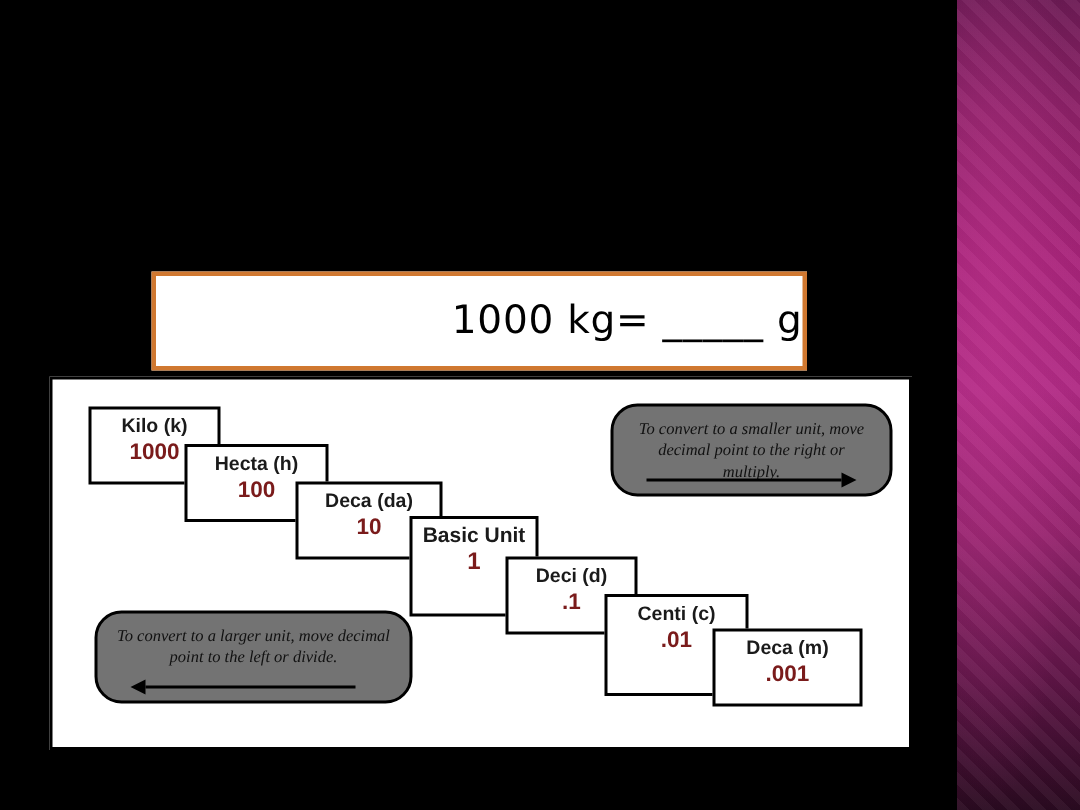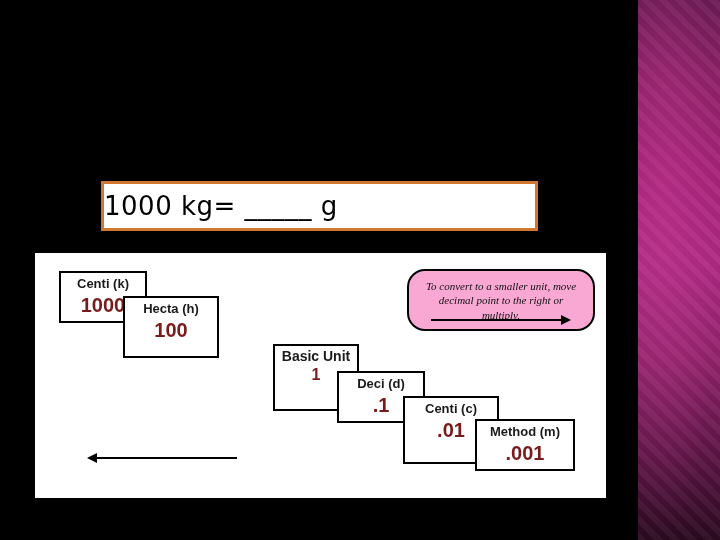--- a/index.html
+++ b/index.html
@@ -51,27 +51,27 @@
     letter-spacing: 2px;
     line-height: 1.1;
     white-space: nowrap;
   }
   
   .problem-box {
     position: absolute;
     left: 101px;
     top: 181px;
     width: 437px;
-    height: 50px;
+    height: 66px;
     background: #ffffff;
     border: 3px solid #d07830;
     box-sizing: border-box;
     display: flex;
     align-items: center;
-    justify-content: flex-start;
+    justify-content: flex-end;
   }
   .problem-text {
     color: #000000;
     font-family: "DejaVu Sans", sans-serif;
     font-size: 26px;
     letter-spacing: 0.5px;
     white-space: pre;
   }
   
   .diagram {
@@ -96,46 +96,46 @@
   .step .unit {
     display: block;
     font-size: 13px;
     font-weight: bold;
     color: #1a1a1a;
     line-height: 1.15;
     padding-top: 4px;
   }
   .step .val {
     display: block;
-    font-size: 20px;
+    font-size: 15px;
     font-weight: bold;
     color: #7a1b1b;
     line-height: 1.2;
     padding-top: 1px;
   }
   .step.basic .unit {
     font-size: 14px;
     padding-top: 2px;
   }
   .step.basic .val {
     font-size: 16px;
   }
   
   #step-kilo   { left: 24px;  top: 18px;  width: 88px;  height: 52px; }
-  #step-hecta  { left: 88px;  top: 43px;  width: 96px;  height: 62px; }
+  #step-hecta  { left: 88px;  top: 43px;  width: 96px;  height: 52px; }
   #step-deca   { left: 162px; top: 68px;  width: 98px;  height: 52px; }
   #step-basic  { left: 238px; top: 91px;  width: 86px;  height: 67px; }
   #step-deci   { left: 302px; top: 118px; width: 88px;  height: 52px; }
   #step-centi  { left: 368px; top: 143px; width: 96px;  height: 68px; }
   #step-milli  { left: 440px; top: 166px; width: 100px; height: 52px; }
 
   
   .note {
     position: absolute;
-    background: #f9a8d4;
+    background: #737373;
     border: 2px solid #000000;
     border-radius: 18px;
     box-sizing: border-box;
     padding: 8px 12px 6px 12px;
   }
   .note .note-text {
     display: block;
     font-family: "Liberation Serif", serif;
     font-style: italic;
     font-size: 11px;
@@ -189,50 +189,57 @@
   <div class="diagram">
 
     <div class="note" id="note-smaller">
       <span class="note-text">To convert to a smaller unit, move decimal  point to the right or multiply.</span>
     </div>
     <div class="arrow" id="arrow-right">
       <div class="line"></div>
       <div class="head"></div>
     </div>
 
+    <div class="note" id="note-larger">
+      <span class="note-text">To convert to a larger unit, move decimal  point to the left or divide.</span>
+    </div>
     <div class="arrow" id="arrow-left">
       <div class="line"></div>
       <div class="head"></div>
     </div>
 
     <div class="step" id="step-kilo">
-      <span class="unit">Centi (k)</span>
+      <span class="unit">Kilo (k)</span>
       <span class="val">1000</span>
     </div>
 
     <div class="step" id="step-hecta">
       <span class="unit">Hecta (h)</span>
       <span class="val">100</span>
     </div>
 
+    <div class="step" id="step-deca">
+      <span class="unit">Deca (da)</span>
+      <span class="val">10</span>
+    </div>
 
     <div class="step basic" id="step-basic">
       <span class="unit">Basic Unit</span>
       <span class="val">1</span>
     </div>
 
     <div class="step" id="step-deci">
       <span class="unit">Deci (d)</span>
       <span class="val">.1</span>
     </div>
 
     <div class="step" id="step-centi">
       <span class="unit">Centi (c)</span>
       <span class="val">.01</span>
     </div>
 
     <div class="step" id="step-milli">
-      <span class="unit">Method (m)</span>
+      <span class="unit">Deca (m)</span>
       <span class="val">.001</span>
     </div>
 
   </div>
 </div>
 
 </body></html>

